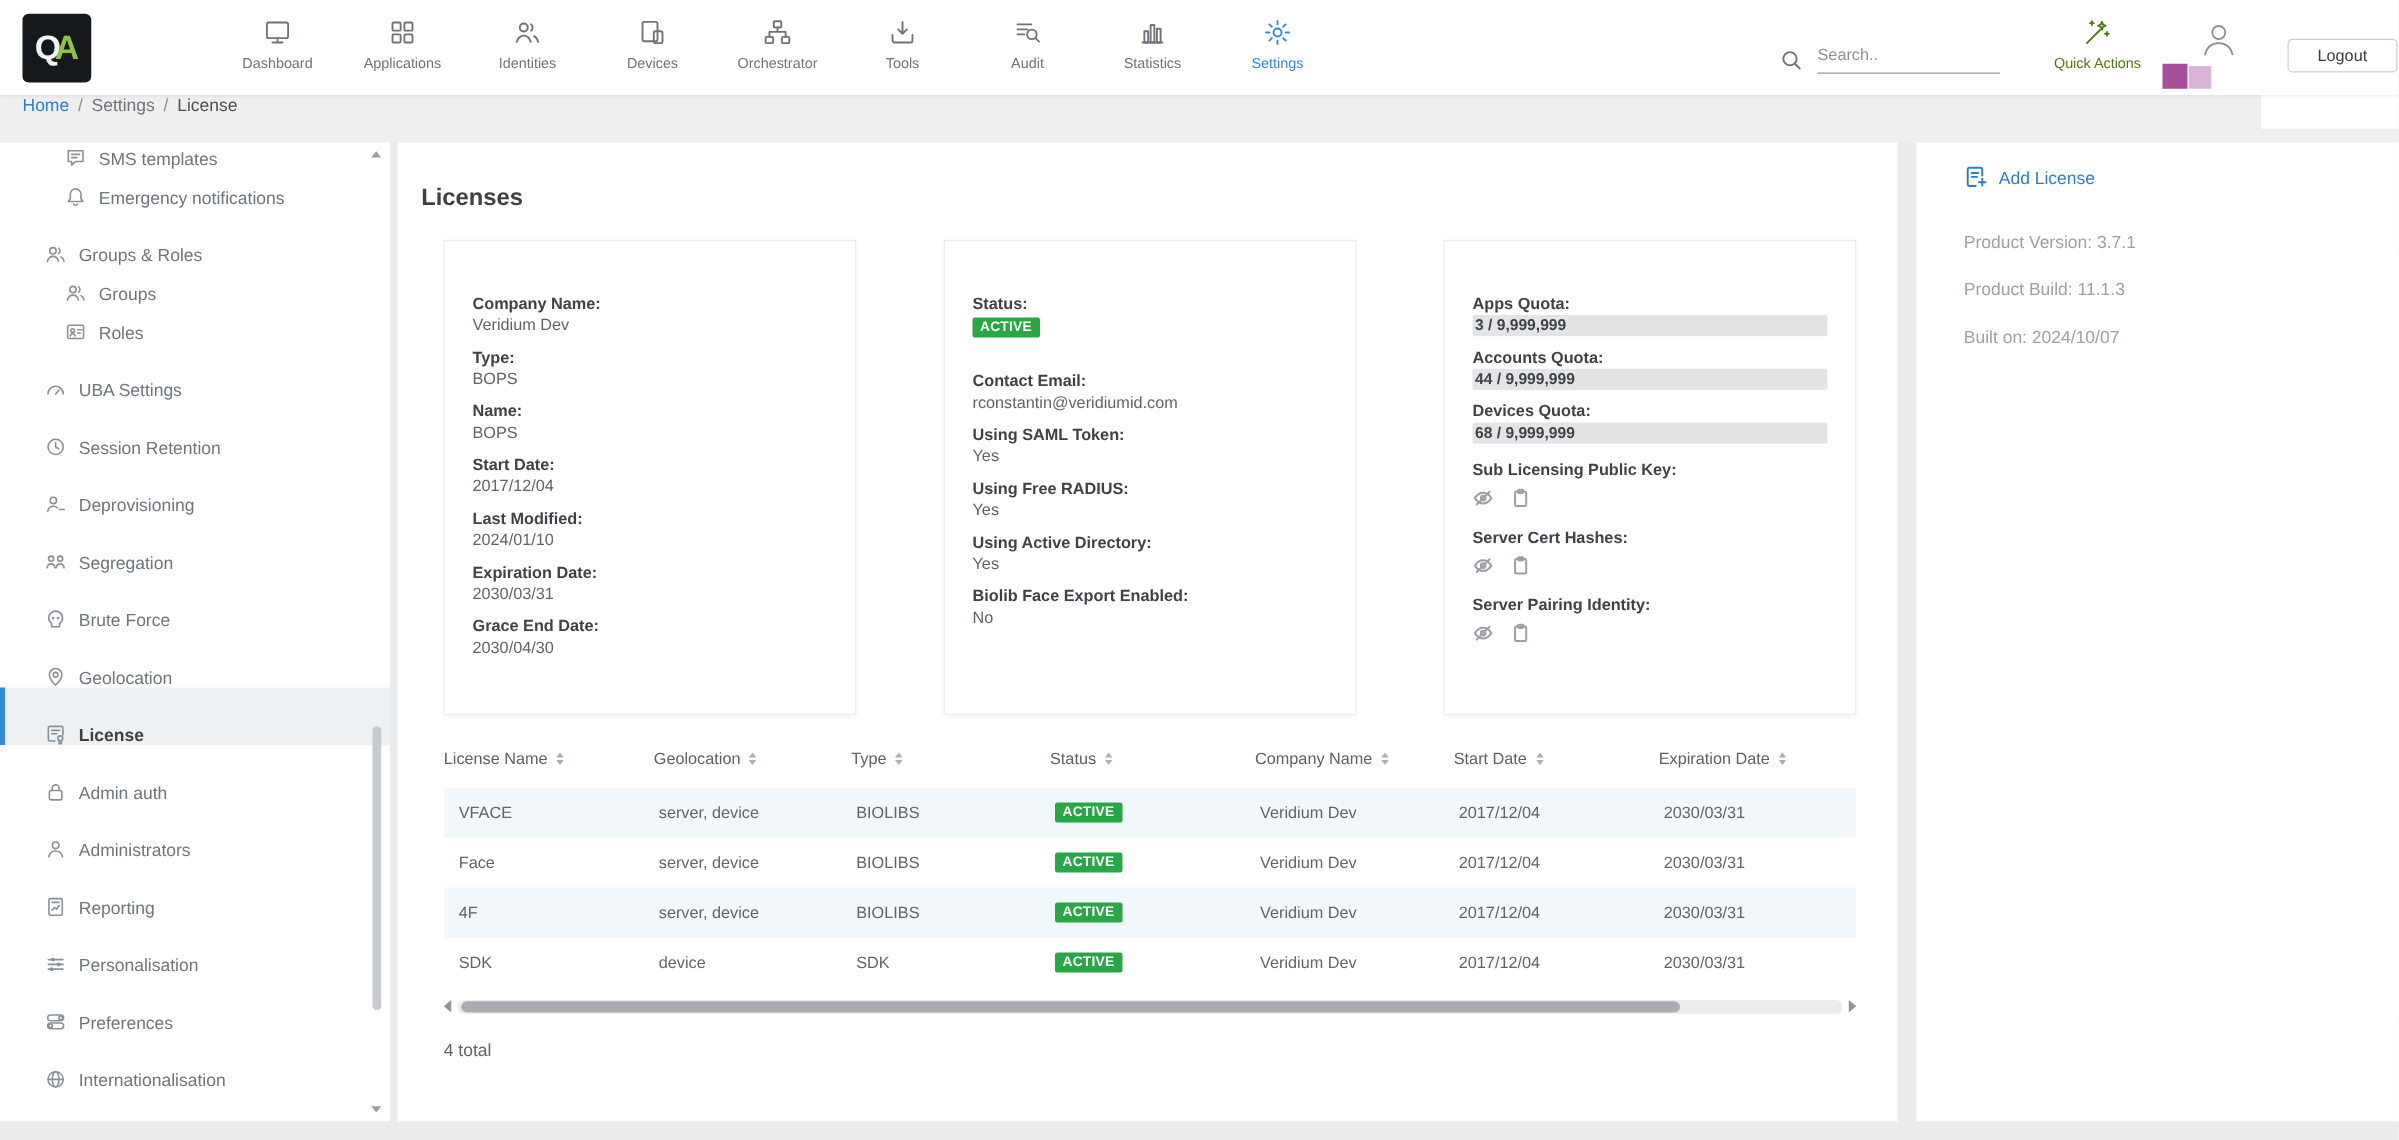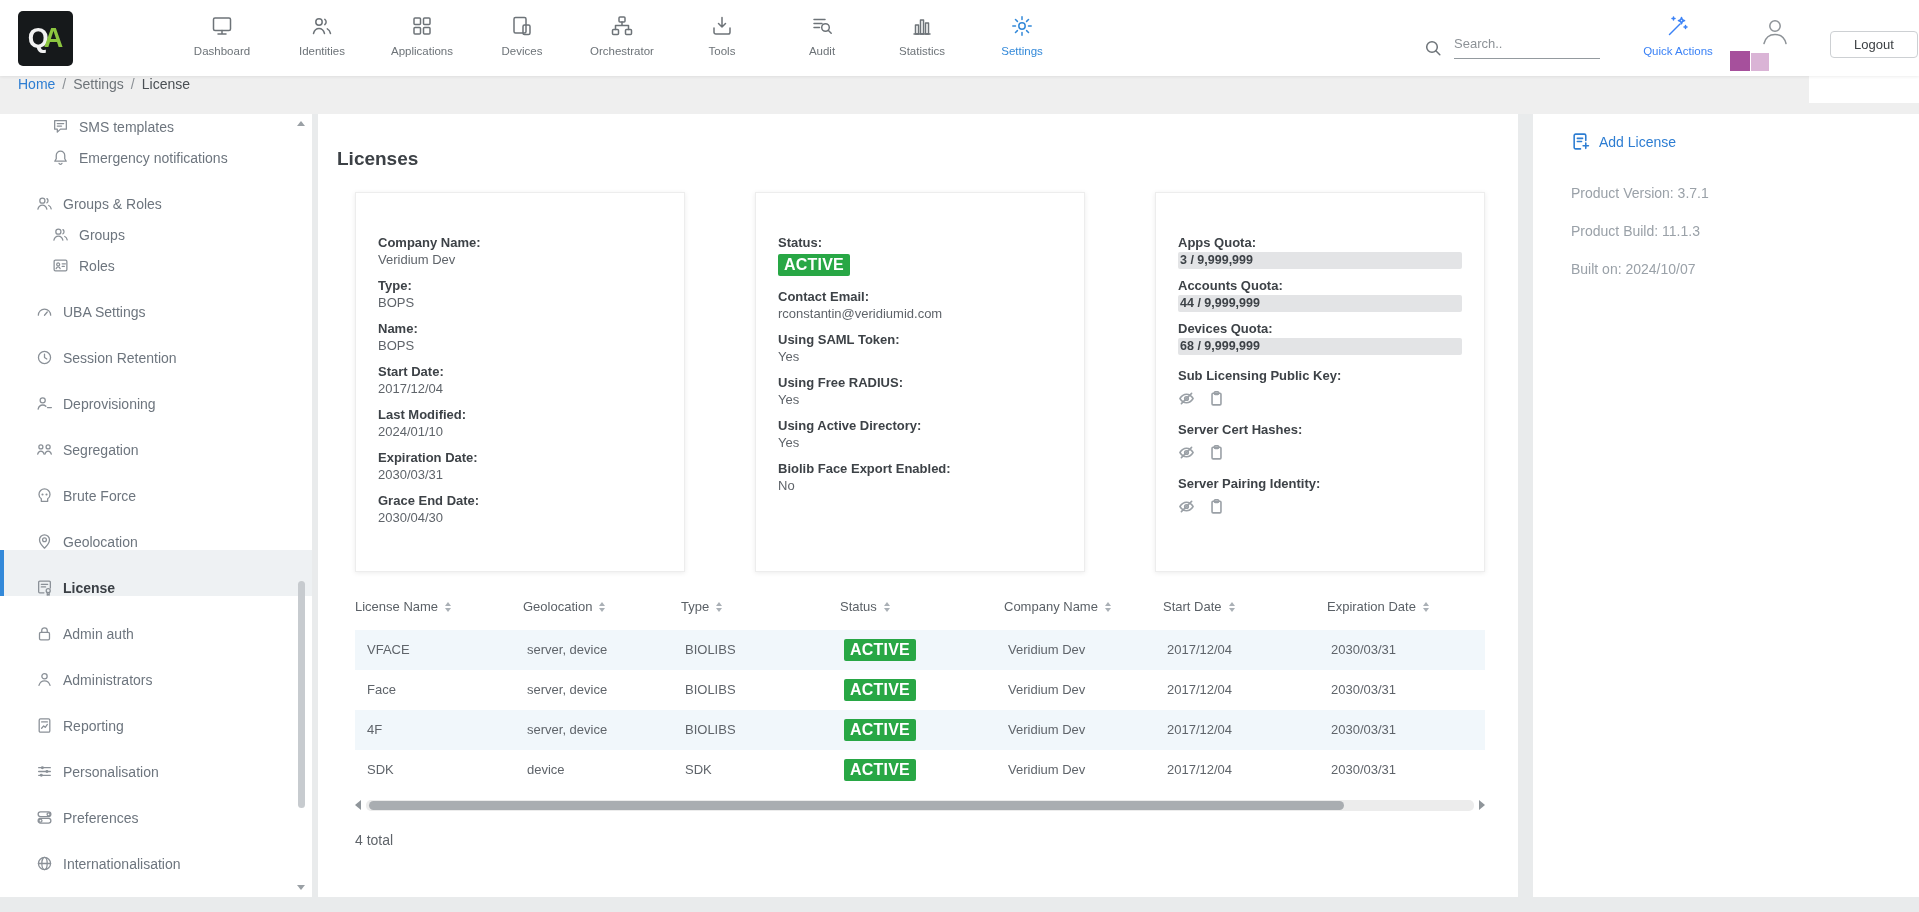--- a/index.html
+++ b/index.html
@@ -23,21 +23,21 @@
               color: #6d7378; cursor: pointer; }
   .nav-item .ni { width: 24px; height: 24px; }
   .nl { font-size: 11.5px; }
   .nav-item.active { color: #3389d9; }
   .search-wrap { position: absolute; left: 1424px; top: 36px; display: flex; align-items: center; gap: 12px; color: #6d7378; }
   .search-wrap .si18 { width: 18px; height: 18px; }
   .search-input { width: 146px; border: none; outline: none; border-bottom: 1px solid #949a9f; background: transparent;
                   font-size: 13px; color: #555; padding: 0 0 7px; font-family: inherit; }
   .search-input::placeholder { color: #8d9297; }
   .quick-actions { position: absolute; left: 1638px; top: 14px; width: 80px; display: flex; flex-direction: column;
-                   align-items: center; gap: 7px; color: #3b82f6; cursor: pointer; }
+                   align-items: center; gap: 7px; color: #4d7c0f; cursor: pointer; }
   .quick-actions .ni { width: 24px; height: 24px; }
   .avatar { position: absolute; left: 1758px; top: 15px; width: 34px; height: 34px; color: #8d9297; cursor: pointer; }
   .swatch-a { position: absolute; left: 1730px; top: 51px; width: 20px; height: 20px; background: #a6509c; }
   .swatch-b { position: absolute; left: 1751px; top: 53px; width: 18px; height: 18px; background: #dab4d6; }
   .logout-btn { position: absolute; left: 1830px; top: 31px; height: 27px; padding: 0 23px; background: #fff;
                 border: 1px solid #cdd0d3; border-radius: 4px; font-size: 13px; color: #3c4043;
                 font-family: inherit; cursor: pointer; }
   .nav-notch { position: absolute; top: 76px; right: 0; width: 110px; height: 27px; background: #fff; z-index: 1; }
 
   
@@ -67,23 +67,23 @@
 
   
   .main-card { width: 1200px; margin-left: 6px; background: #fff; flex: none; }
   .main-title { padding: 21px 0 0 19px; font-size: 19px; font-weight: bold; color: #3c4146; }
   .cards-row { display: flex; justify-content: space-between; margin: 22px 33px 0 37px; }
   .info-card { width: 330px; height: 380px; background: #fff; border: 1px solid #ededed;
                box-shadow: 0 1px 5px rgba(0,0,0,.08); padding: 42px 22px 20px; }
   .field { margin-bottom: 11px; }
   .f-label { font-size: 13px; font-weight: bold; color: #3d4247; margin-bottom: 2px; }
   .f-value { font-size: 13px; color: #5f646a; }
-  .badge { display: inline-block; background: #28a745; color: #fff; font-size: 16px; font-weight: bold;
+  .badge { display: inline-block; background: #28a745; color: #fff; font-size: 11px; font-weight: bold;
            padding: 2px 6px; border-radius: 2px; letter-spacing: .2px; }
-  .status-field { margin-bottom: 13px; }
+  .status-field { margin-bottom: 27px; }
   .status-field .badge { margin-top: 2px; }
   .quota { margin-bottom: 9px; }
   .quota-bar { height: 17px; background: #e3e4e6; border-radius: 2px; margin-top: 2px; }
   .quota-val { font-size: 12.5px; font-weight: bold; color: #3d4247; line-height: 17px; padding-left: 2px; }
   .secret { margin-top: 13px; margin-bottom: 15px; }
   .secret-icons { display: flex; gap: 13px; margin-top: 7px; color: #9aa0a6; }
   .secret-icons .sicon { width: 17px; height: 17px; cursor: pointer; }
 
   
   .lic-table { margin: 20px 0 0 37px; width: 1130px; font-size: 13px; }
@@ -130,37 +130,37 @@
           <svg viewBox="0 0 24 24">
             <rect x="3.5" y="4" width="17" height="12.5" rx="1.5"></rect>
             <path d="M12 16.5V20M8 20h8"></path>
           </svg>
         </span>
       <span class="nl">Dashboard</span>
     </div>
     <div class="nav-item">
       <span class="icon ni">
           <svg viewBox="0 0 24 24">
-            <circle cx="9" cy="8" r="3.2"></circle>
-            <path d="M3.5 19.5c.9-3.3 3-5 5.5-5s4.6 1.7 5.5 5"></path>
-            <path d="M14.8 5.4a3.2 3.2 0 0 1 0 5.2M17.3 14.9c1.7.8 2.7 2.3 3.2 4.6"></path>
-          </svg>
-        </span>
-      <span class="nl">Identities</span>
-    </div>
-    <div class="nav-item">
-      <span class="icon ni">
-          <svg viewBox="0 0 24 24">
             <rect x="4" y="4" width="6.5" height="6.5" rx="1"></rect>
             <rect x="13.5" y="4" width="6.5" height="6.5" rx="1"></rect>
             <rect x="4" y="13.5" width="6.5" height="6.5" rx="1"></rect>
             <rect x="13.5" y="13.5" width="6.5" height="6.5" rx="1"></rect>
           </svg>
         </span>
       <span class="nl">Applications</span>
+    </div>
+    <div class="nav-item">
+      <span class="icon ni">
+          <svg viewBox="0 0 24 24">
+            <circle cx="9" cy="8" r="3.2"></circle>
+            <path d="M3.5 19.5c.9-3.3 3-5 5.5-5s4.6 1.7 5.5 5"></path>
+            <path d="M14.8 5.4a3.2 3.2 0 0 1 0 5.2M17.3 14.9c1.7.8 2.7 2.3 3.2 4.6"></path>
+          </svg>
+        </span>
+      <span class="nl">Identities</span>
     </div>
     <div class="nav-item">
       <span class="icon ni">
           <svg viewBox="0 0 24 24">
             <rect x="4" y="3.5" width="12" height="15.5" rx="1.5"></rect>
             <rect x="13" y="11" width="7" height="9.5" rx="1.5"></rect>
           </svg>
         </span>
       <span class="nl">Devices</span>
     </div>

